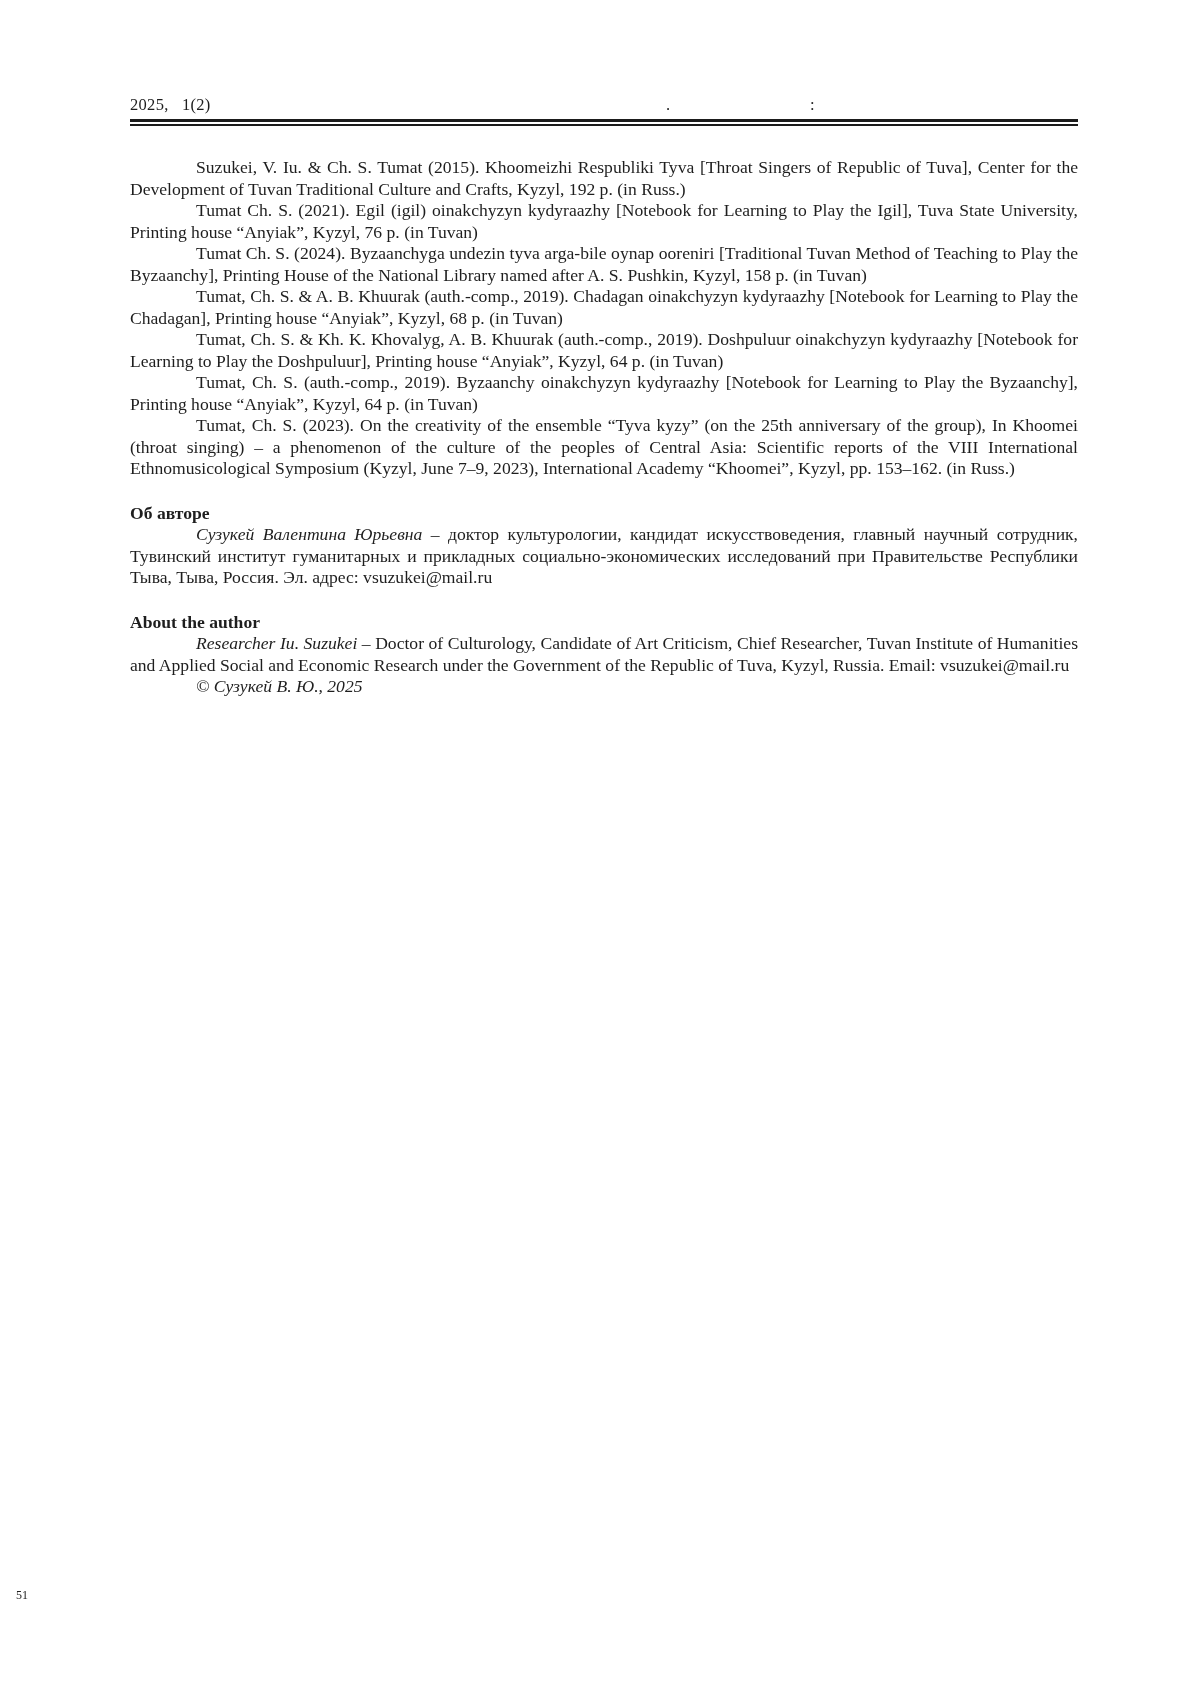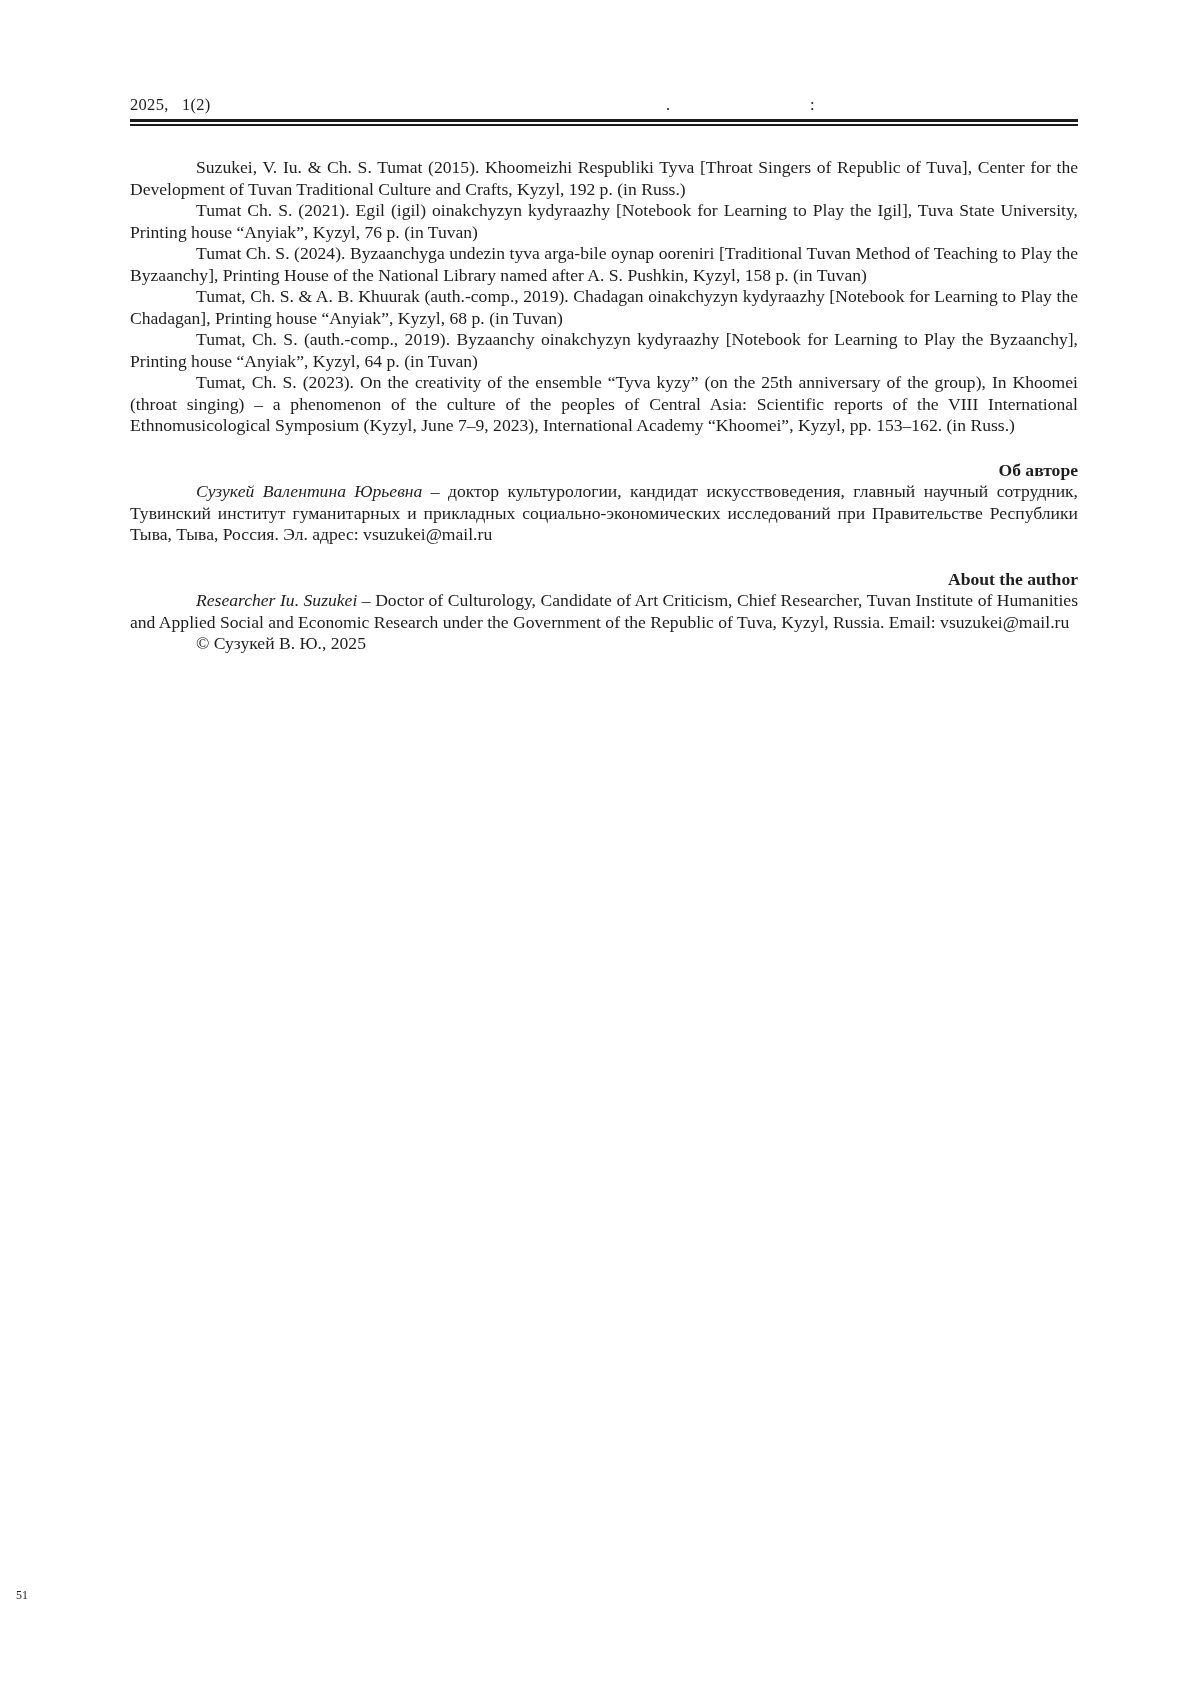--- a/index.html
+++ b/index.html
@@ -41,31 +41,32 @@
     font-size: 17.6px;
     line-height: 21.5px;
     text-align: justify;
     text-indent: 66px;
   }
   h3.section-heading {
     margin: 23px 0 0 0;
     font-size: 17.6px;
     line-height: 21.5px;
     font-weight: bold;
-    text-align: right;
+    text-align: left;
   }
   .i  { }
   .bi { font-style: italic; font-weight: normal; }
   .copyright {
     margin: 0;
     margin-top: 22px;
     font-size: 17.6px;
     line-height: 21.5px;
     text-align: right;
     text-indent: 0;
+    font-style: italic;
   }
   .page-number {
     position: absolute;
     left: 16px; top: 1588px;
     width: 1200px;
     text-align: left;
     font-size: 12px;
   }
 </style>
 </head>
@@ -79,20 +80,21 @@
       <span class="hdr-dot">.</span>
       <span class="hdr-colon">:</span>
     </div>
     <div class="rule"></div>
 
     <div class="refs">
       <p class="para"><span>Suzukei, V. Iu. &amp; Ch. S. Tumat (2015). </span><span class="i">Khoomeizhi Respubliki Tyva [Throat Singers of Republic of Tuva], </span><span>Center for the Development of Tuvan Traditional Culture and Crafts, Kyzyl, 192 p. (in Russ.)</span></p>
       <p class="para"><span>Tumat Ch. S. (2021). </span><span class="i">Egil (igil) oinakchyzyn kydyraazhy [Notebook for Learning to Play the Igil], T</span><span>uva State University, Printing house “Anyiak”, Kyzyl, 76 p. (in Tuvan)</span></p>
       <p class="para"><span>Tumat Ch. S. (2024). </span><span class="i">Byzaanchyga undezin tyva arga-bile oynap ooreniri [Traditional Tuvan Method of Teaching to Play the Byzaanchy], </span><span>Printing House of the National Library named after A. S. Pushkin, Kyzyl, 158 p. (in Tuvan)</span></p>
       <p class="para"><span>Tumat, Ch. S. &amp; A. B. </span><span class="i">Khuurak (auth.-comp., 2019). Chadagan oinakchyzyn kydyraazhy [Notebook for Learning to Play the Chadagan], </span><span>Printing house “Anyiak”, Kyzyl, 68 p. (in Tuvan)</span></p>
+      <p class="para"><span>Tumat, Ch. S. &amp; Kh. K. Khovalyg, A. B. Khuurak (auth.-comp., 2019). </span><span class="i">Doshpuluur oinakchyzyn kydyraazhy [Notebook for Learning to Play the Doshpuluur], </span><span>Printing house “Anyiak”, Kyzyl, 64 p. (in Tuvan)</span></p>
       <p class="para"><span>Tumat, Ch. S. (auth.-comp., 2019). </span><span class="i">Byzaanchy oinakchyzyn kydyraazhy [Notebook for Learning to Play the Byzaanchy], </span><span>Printing house “Anyiak”, Kyzyl, 64 p. (in Tuvan)</span></p>
       <p class="para"><span>Tumat, Ch. S. (2023). On the creativity of the ensemble “Tyva kyzy” (on the 25th anniversary of the group), </span><span class="i">In Khoomei (throat singing) – a phenomenon of the culture of the peoples of Central Asia: Scientific reports of the VIII International Ethnomusicological Symposium (Kyzyl, June 7–9, 2023), </span><span>International Academy “Khoomei”, Kyzyl, pp. 153–162. (in Russ.)</span></p>
     </div>
 
     <h3 class="section-heading">Об авторе</h3>
     <p class="para"><span class="bi">Сузукей Валентина Юрьевна</span><span> – доктор культурологии, кандидат искусствоведения, главный научный сотрудник, Тувинский институт гуманитарных и прикладных социально-экономических исследований при Правительстве Республики Тыва, Тыва, Россия. Эл. адрес: vsuzukei@mail.ru</span></p>
 
     <h3 class="section-heading">About the author</h3>
     <p class="para"><span class="bi">Researcher Iu. Suzukei</span><span> – Doctor of Culturology, Candidate of Art Criticism, Chief Researcher, Tuvan Institute of Humanities and Applied Social and Economic Research under the Government of the Republic of Tuva, Kyzyl, Russia. Email: vsuzukei@mail.ru</span></p>
 

